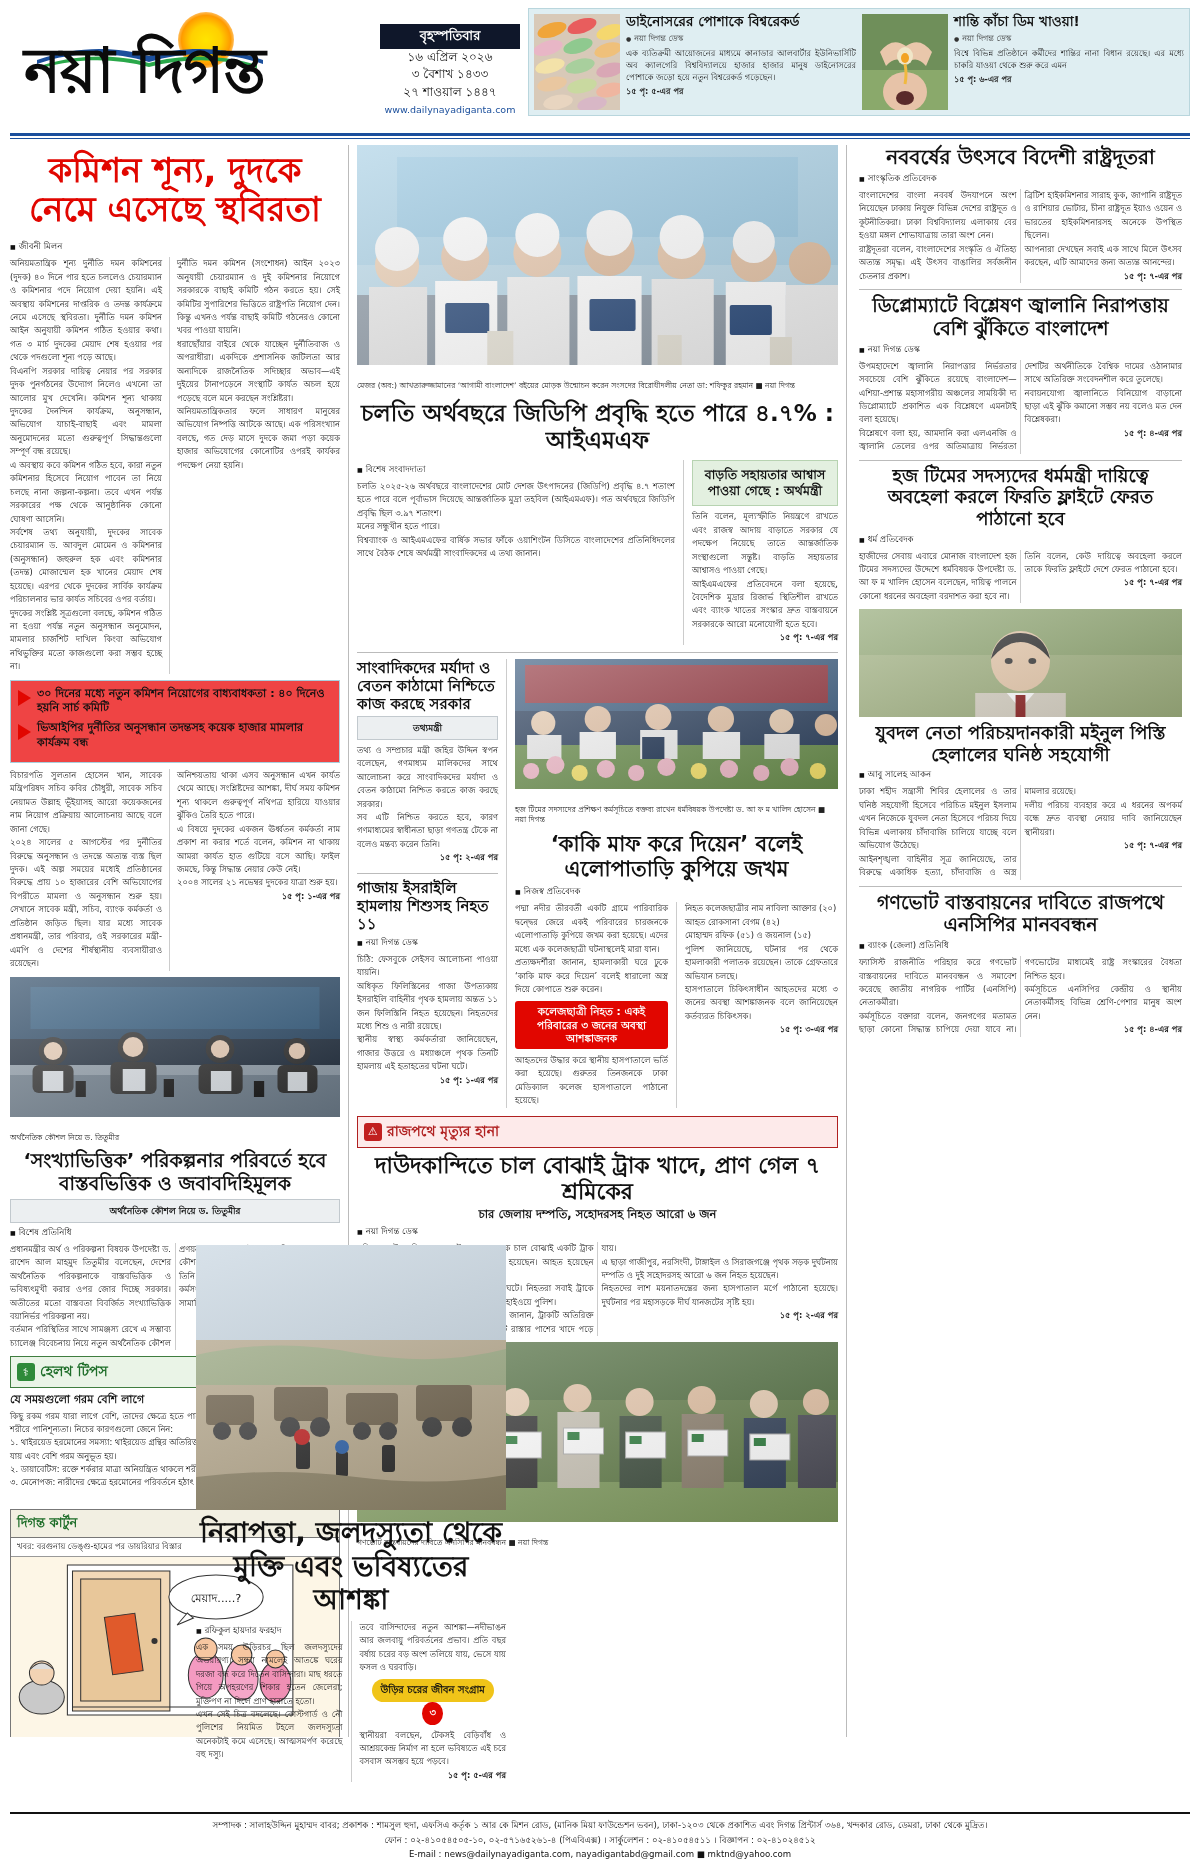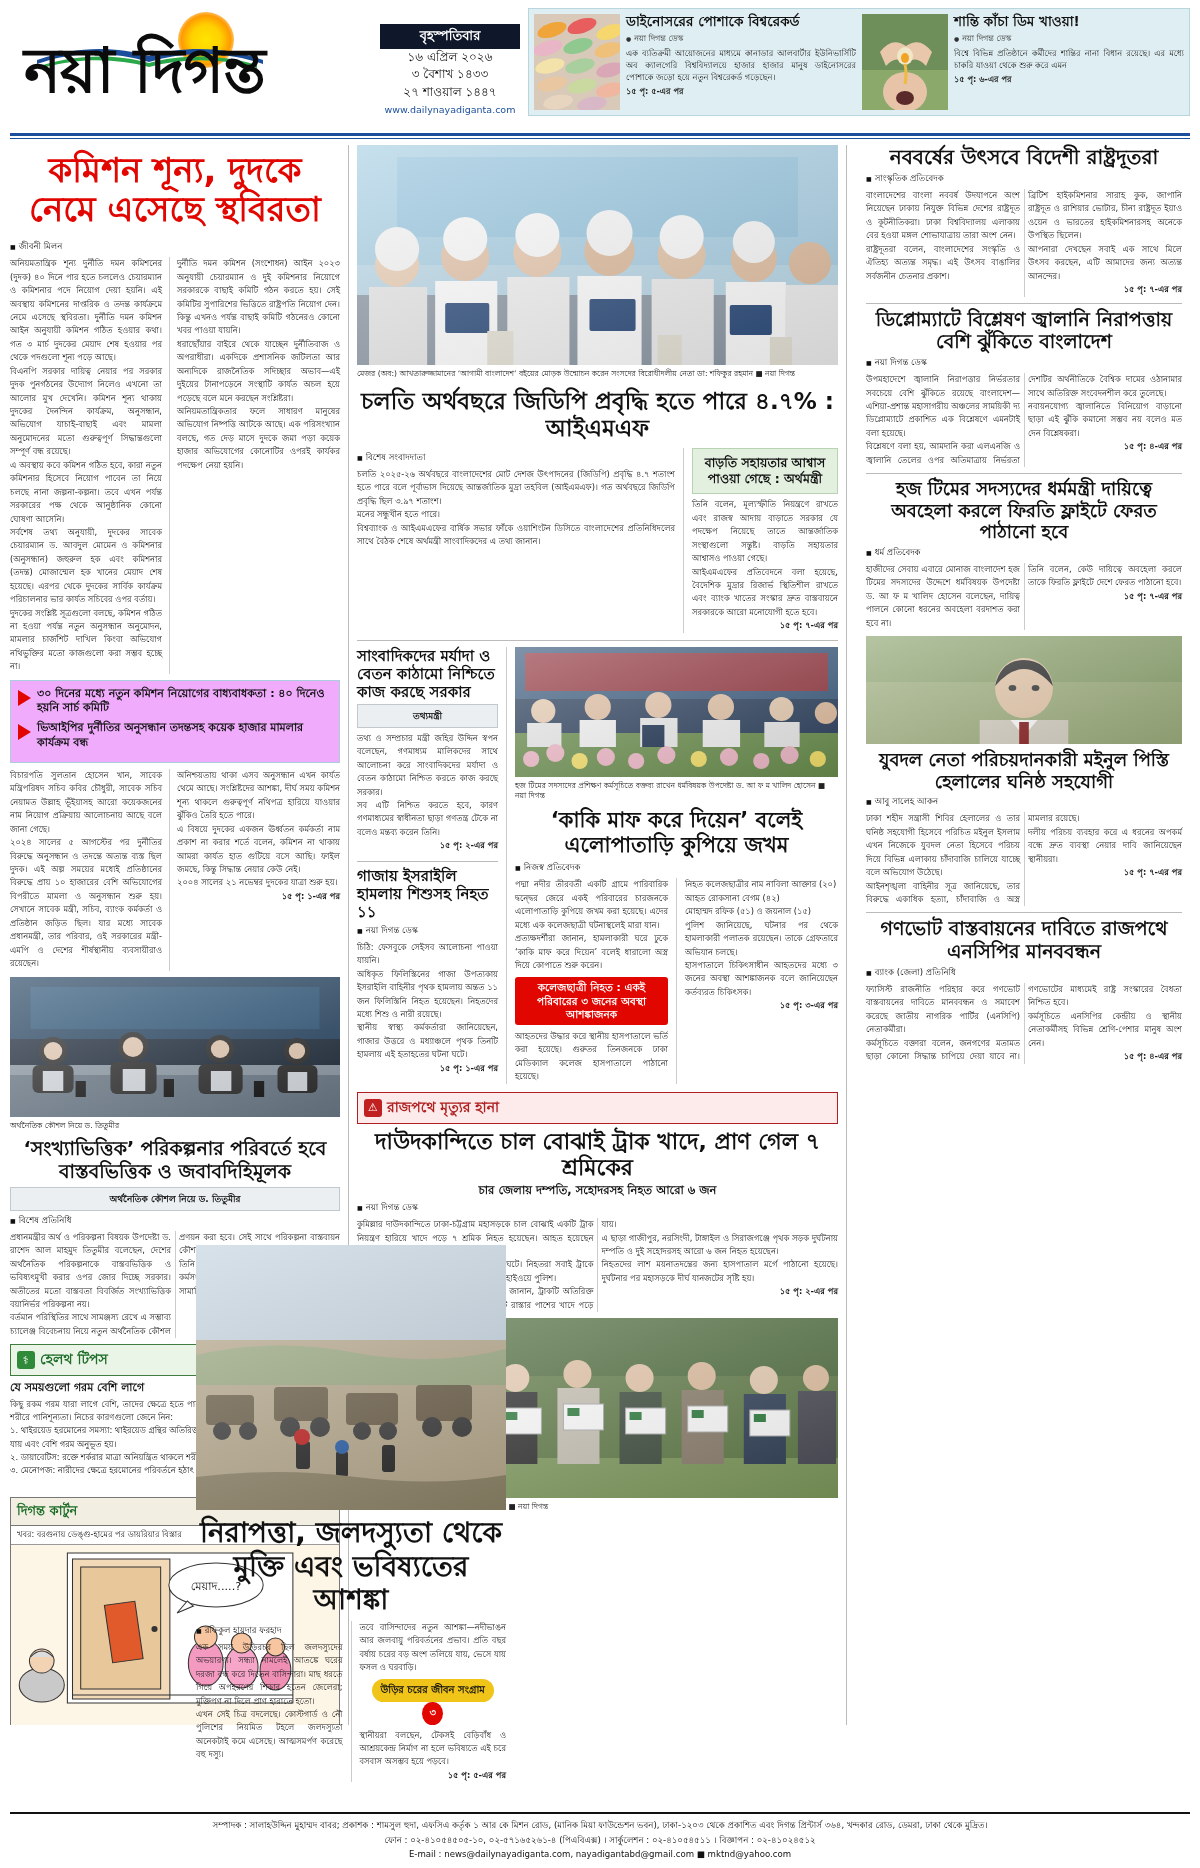--- a/index.html
+++ b/index.html
@@ -65,29 +65,29 @@
   }
   .byline { font-size:8.5px; font-family:"DejaVu Sans", sans-serif; margin:3px 0 3px; }
   .byline:before { content:"\25A0"; font-size:6px; margin-right:3px; vertical-align:middle; }
   .body-txt {
     font-size:8.3px; line-height:1.62; text-align:justify;
     font-family:"DejaVu Sans", sans-serif; color:#1a1a1a;
     hyphens:auto; word-break:break-word;
   }
   .cols2 { column-count:2; column-gap:8px; column-rule:1px solid #ccc; }
 
-  .bluebox { background:#f0abfc; border:1px solid #a9cfdd; padding:6px 7px; margin:6px 0; }
+  .bluebox { background:#ef4444; border:1px solid #a9cfdd; padding:6px 7px; margin:6px 0; }
   .bulletrow { display:flex; gap:6px; align-items:flex-start; margin-bottom:6px; }
   .tri { width:0;height:0;border-left:13px solid #e10600;border-top:8px solid transparent;border-bottom:8px solid transparent; flex:none; margin-top:3px; }
   .bullet-txt { font-size:11px; font-weight:bold; line-height:1.3; font-family:"DejaVu Sans", sans-serif; }
 
   .greenbox { background:#e3f0e0; border:1px solid #b7d3b1; padding:6px; text-align:center; }
   .greenbox-t { font-size:12.5px; font-weight:bold; line-height:1.3; font-family:"DejaVu Sans", sans-serif; }
 
-  .caption { font-size:7.6px; line-height:1.4; font-family:"DejaVu Sans", sans-serif; margin-top:4px; color:#222; }
+  .caption { font-size:7.6px; line-height:1.4; font-family:"DejaVu Sans", sans-serif; margin-top:16px; color:#222; }
 
   .photo { background:#c8ccd2; position:relative; overflow:hidden; }
   .photo:after { content:""; position:absolute; inset:0; background:
      linear-gradient(160deg, rgba(255,255,255,.35), rgba(0,0,0,.12)); }
 
   .secthead { display:flex; align-items:center; gap:5px; border:1px solid #3f7d3f; background:#eaf4e7; padding:3px 6px; margin:6px 0 5px; }
   .secthead-t { font-size:14px; font-weight:bold; color:#1f6e2a; font-family:"DejaVu Sans", sans-serif; }
   .sect-icon { width:18px;height:18px;border-radius:3px;background:#2f8a3a;color:#fff;font-size:11px;display:flex;align-items:center;justify-content:center;font-family:"DejaVu Sans",sans-serif; }
   .secthead.red { border-color:#b02020; background:#fdeaea; }
   .secthead.red .secthead-t { color:#b02020; }
@@ -523,21 +523,21 @@
               <rect x="210" y="90" width="12" height="8"></rect>
             <rect x="272" y="94" width="12" height="8"></rect>
               <rect x="334" y="92" width="12" height="8"></rect>
             <rect x="396" y="96" width="12" height="8"></rect>
           </g>
         </svg>
       </div>
       <div class="caption">গণভোট বাস্তবায়নের দাবিতে এনসিপির মানববন্ধন ■ নয়া দিগন্ত</div>
     </div>
 
-    <div class="col-r vline" style="padding-left:19px">
+    <div class="col-r vline" style="padding-left:12px">
       <div class="hl-blk" style="font-size:20px">নববর্ষের উৎসবে বিদেশী রাষ্ট্রদূতরা</div>
       <div class="byline">সাংস্কৃতিক প্রতিবেদক</div>
       <div class="cols2">
         <div class="body-txt">বাংলাদেশের বাংলা নববর্ষ উদযাপনে অংশ নিয়েছেন ঢাকায় নিযুক্ত বিভিন্ন দেশের রাষ্ট্রদূত ও কূটনীতিকরা। ঢাকা বিশ্ববিদ্যালয় এলাকায় বের হওয়া মঙ্গল শোভাযাত্রায় তারা অংশ নেন।</div>
         <div class="body-txt">রাষ্ট্রদূতরা বলেন, বাংলাদেশের সংস্কৃতি ও ঐতিহ্য অত্যন্ত সমৃদ্ধ। এই উৎসব বাঙালির সর্বজনীন চেতনার প্রকাশ।</div>
         <div class="body-txt">ব্রিটিশ হাইকমিশনার সারাহ কুক, জাপানি রাষ্ট্রদূত ও রাশিয়ার ভোটার, চীনা রাষ্ট্রদূত ইয়াও ওয়েন ও ভারতের হাইকমিশনারসহ অনেকে উপস্থিত ছিলেন।</div>
         <div class="body-txt">আপনারা দেখছেন সবাই এক সাথে মিলে উৎসব করছেন, এটি আমাদের জন্য অত্যন্ত আনন্দের।</div>
         <div class="body-txt" style="font-weight:bold;text-align:right">১৫ পৃ: ৭-এর পর</div>
       </div>
 

